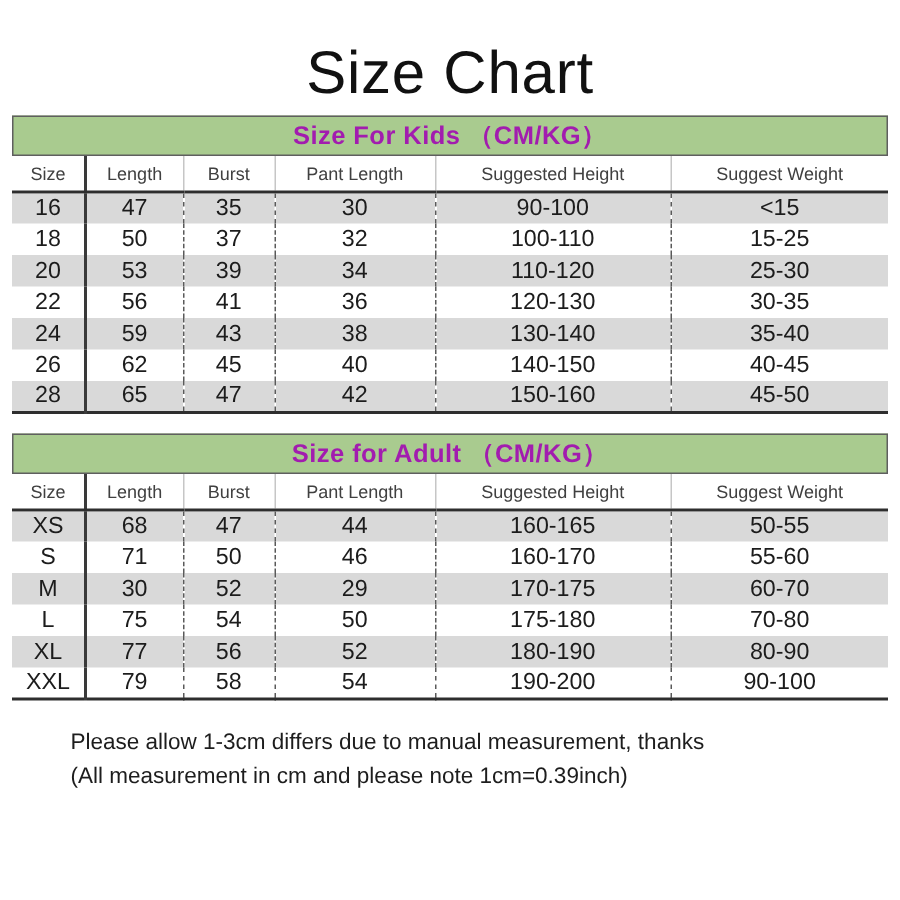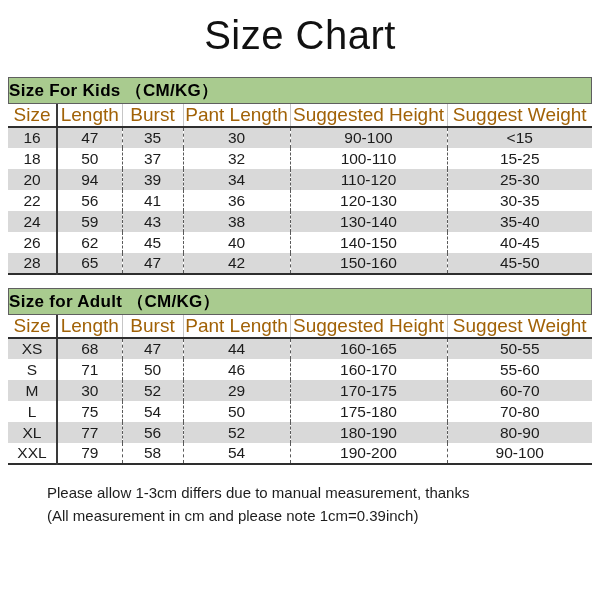--- a/index.html
+++ b/index.html
@@ -13,21 +13,21 @@
     width: 600px; height: 600px;
     background: #ffffff;
     font-family: "Liberation Sans", sans-serif;
     color: #1c1c1c;
     overflow: hidden;
   }
   .page { width: 600px; height: 600px; position: relative; }
 
   .page-title {
     margin: 0;
-    padding-top: 12px;
+    padding-top: 26px;
     height: 64px;
     text-align: center;
     font-size: 40px;
     line-height: 46px;
     font-weight: 400;
     color: #111111;
     letter-spacing: 0.5px;
   }
 
   .size-table-wrap {
@@ -36,45 +36,45 @@
   }
   .wrap-kids { margin-top: 13px; }
   .wrap-adult { margin-top: 13px; }
 
   .band {
     width: 100%;
     height: 27px;
     line-height: 25px;
     background: var(--band-green);
     border: 1px solid #5f5f5f;
-    text-align: left;
+    text-align: center;
     font-size: 17px;
     font-weight: 700;
-    color: #000000;
+    color: #a21caf;
     letter-spacing: 0.3px;
   }
 
   table.size-table {
     width: 584px;
     border-collapse: collapse;
     table-layout: fixed;
     border-bottom: 2px solid var(--border-dark);
   }
   .size-table th, .size-table td {
     padding: 0;
     text-align: center;
     vertical-align: middle;
     white-space: nowrap;
     overflow: hidden;
   }
   .size-table thead th {
-    height: 16px;
-    font-size: 19px;
+    height: 24px;
+    font-size: 12px;
     font-weight: 400;
-    color: #a16207;
+    color: #404040;
     background: #ffffff;
     border-bottom: 2px solid var(--border-dark);
     border-right: 1px solid #c6c6c6;
   }
   .size-table thead th:first-child { border-right: 2px solid #3a3a3a; }
   .size-table thead th:last-child { border-right: none; }
 
   .size-table tbody td {
     height: 21px;
     font-size: 15.5px;
@@ -134,21 +134,21 @@
           <tr>
             <td>18</td>
             <td>50</td>
             <td>37</td>
             <td>32</td>
             <td>100-110</td>
             <td>15-25</td>
           </tr>
           <tr>
             <td>20</td>
-            <td>94</td>
+            <td>53</td>
             <td>39</td>
             <td>34</td>
             <td>110-120</td>
             <td>25-30</td>
           </tr>
           <tr>
             <td>22</td>
             <td>56</td>
             <td>41</td>
             <td>36</td>

